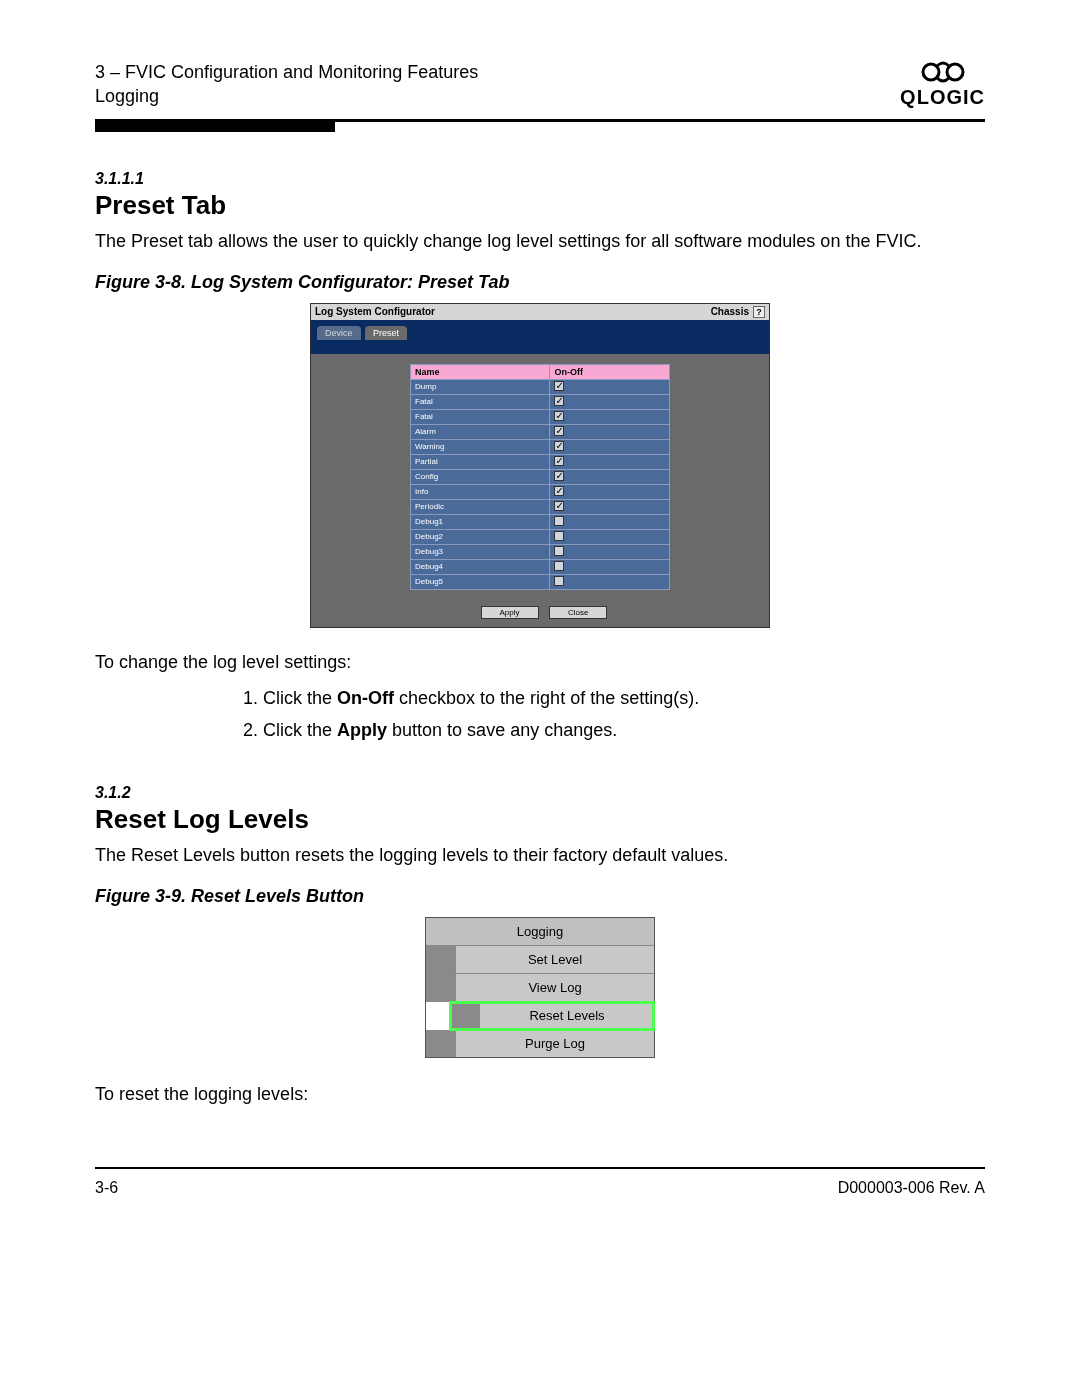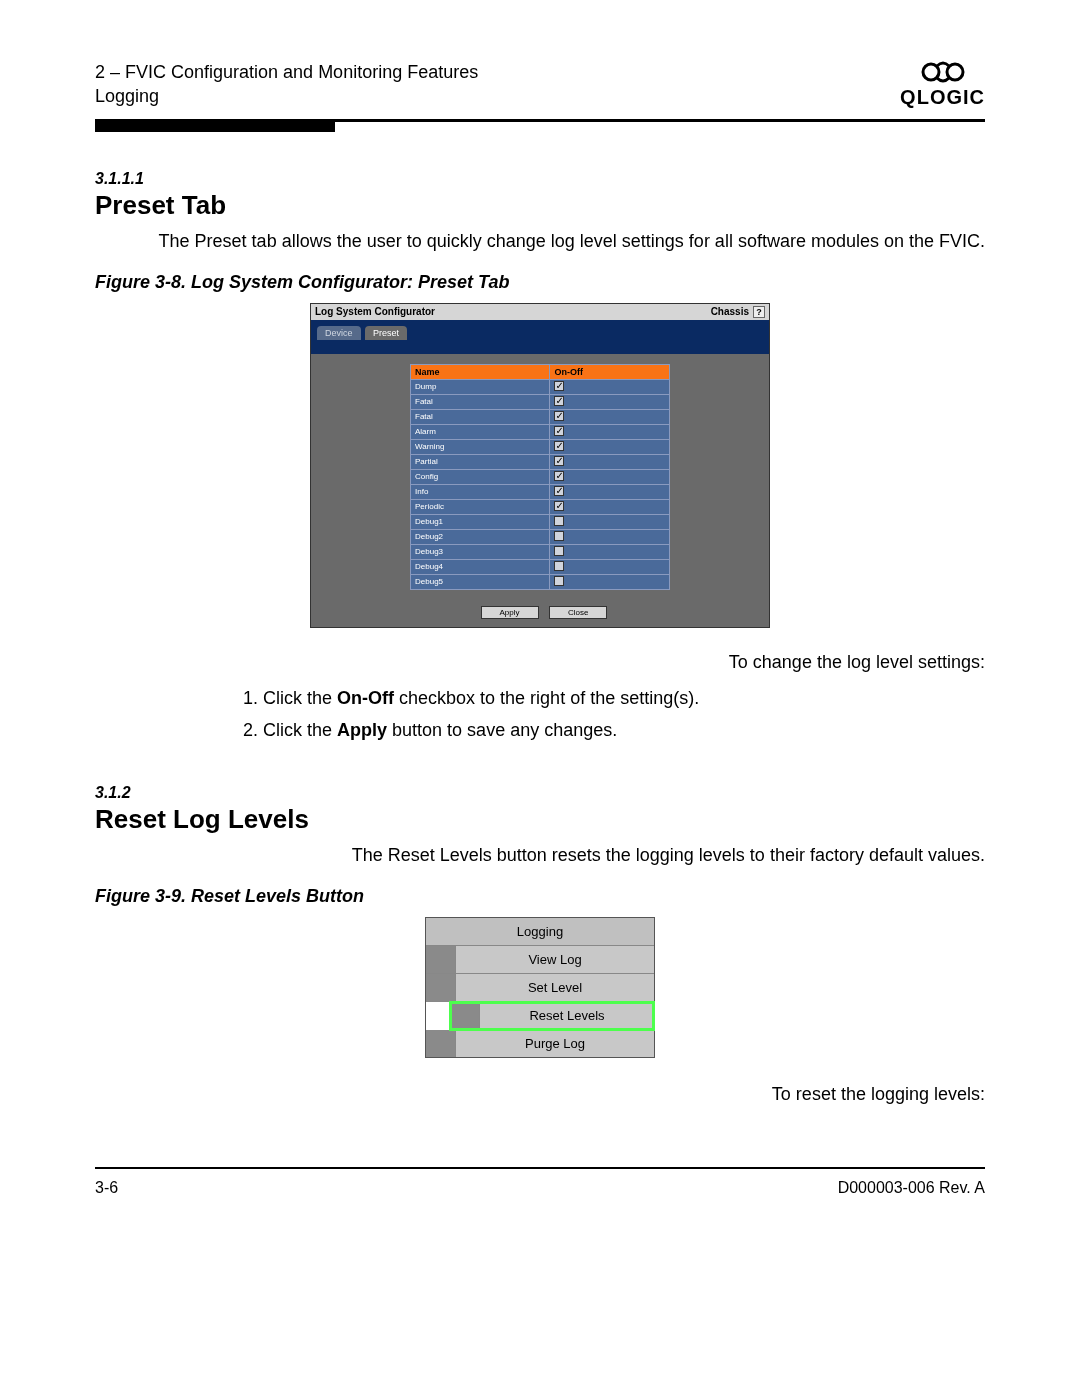--- a/index.html
+++ b/index.html
@@ -52,21 +52,20 @@
   }
   .section-title {
     font-weight: bold;
     font-size: 26px;
     margin-top: 2px;
   }
   .body-text {
     font-size: 18px;
     line-height: 1.38;
     margin-top: 8px;
-    text-align: right;
   }
   .figure-caption {
     font-style: italic;
     font-weight: bold;
     text-align: left;
     font-size: 18px;
     margin-top: 18px;
     margin-bottom: 10px;
   }
   
@@ -111,21 +110,21 @@
     background:#6a6a6a;
     padding: 10px 50px 10px 50px;
   }
   .fig38-table {
     width: 260px;
     margin: 0 auto;
     border-collapse: collapse;
     background: #4a6a9a;
   }
   .fig38-table th {
-    background:#f97316;
+    background:#f9a8d4;
     color:#000;
     font-weight:bold;
     font-size:9px;
     text-align:left;
     padding: 2px 4px;
     border:1px solid #8a9abf;
     margin-left:44px;
   }
   .fig38-table td {
     color:#fff;
@@ -205,21 +204,21 @@
     padding-top:10px;
   }
 </style>
 </head>
 <body>
 
 <div class="page">
 
   <div class="header">
     <div class="header-left">
-      <div>2 – FVIC Configuration and Monitoring Features</div>
+      <div>3 – FVIC Configuration and Monitoring Features</div>
       <div>Logging</div>
     </div>
     <div class="header-right">
       <svg class="logo-svg" width="48" height="24" viewBox="0 0 48 24">
         <circle cx="12" cy="12" r="8" fill="none" stroke="#000" stroke-width="3"></circle>
         <circle cx="36" cy="12" r="8" fill="none" stroke="#000" stroke-width="3"></circle>
         <path d="M18 6 Q24 0 30 6" fill="none" stroke="#000" stroke-width="3"></path>
         <path d="M18 18 Q24 24 30 18" fill="none" stroke="#000" stroke-width="3"></path>
       </svg>
       <div class="logo-text">QLOGIC</div>
@@ -336,25 +335,25 @@
 
   <div class="figure-caption">Figure 3-9. Reset Levels Button</div>
 
   <div class="fig39">
     <div class="fig39-row fig39-header">
       <div class="fig39-label">Logging</div>
     </div>
     <div id="fig39-rows">
         <div class="fig39-row">
           <div class="fig39-icon"></div>
-          <div class="fig39-label">View Log</div>
+          <div class="fig39-label">Set Level</div>
         </div>
         <div class="fig39-row">
           <div class="fig39-icon"></div>
-          <div class="fig39-label">Set Level</div>
+          <div class="fig39-label">View Log</div>
         </div>
         <div class="fig39-row highlight">
           <div class="fig39-icon"></div>
           <div class="fig39-label">Reset Levels</div>
         </div>
         <div class="fig39-row">
           <div class="fig39-icon"></div>
           <div class="fig39-label">Purge Log</div>
         </div>
       </div>

